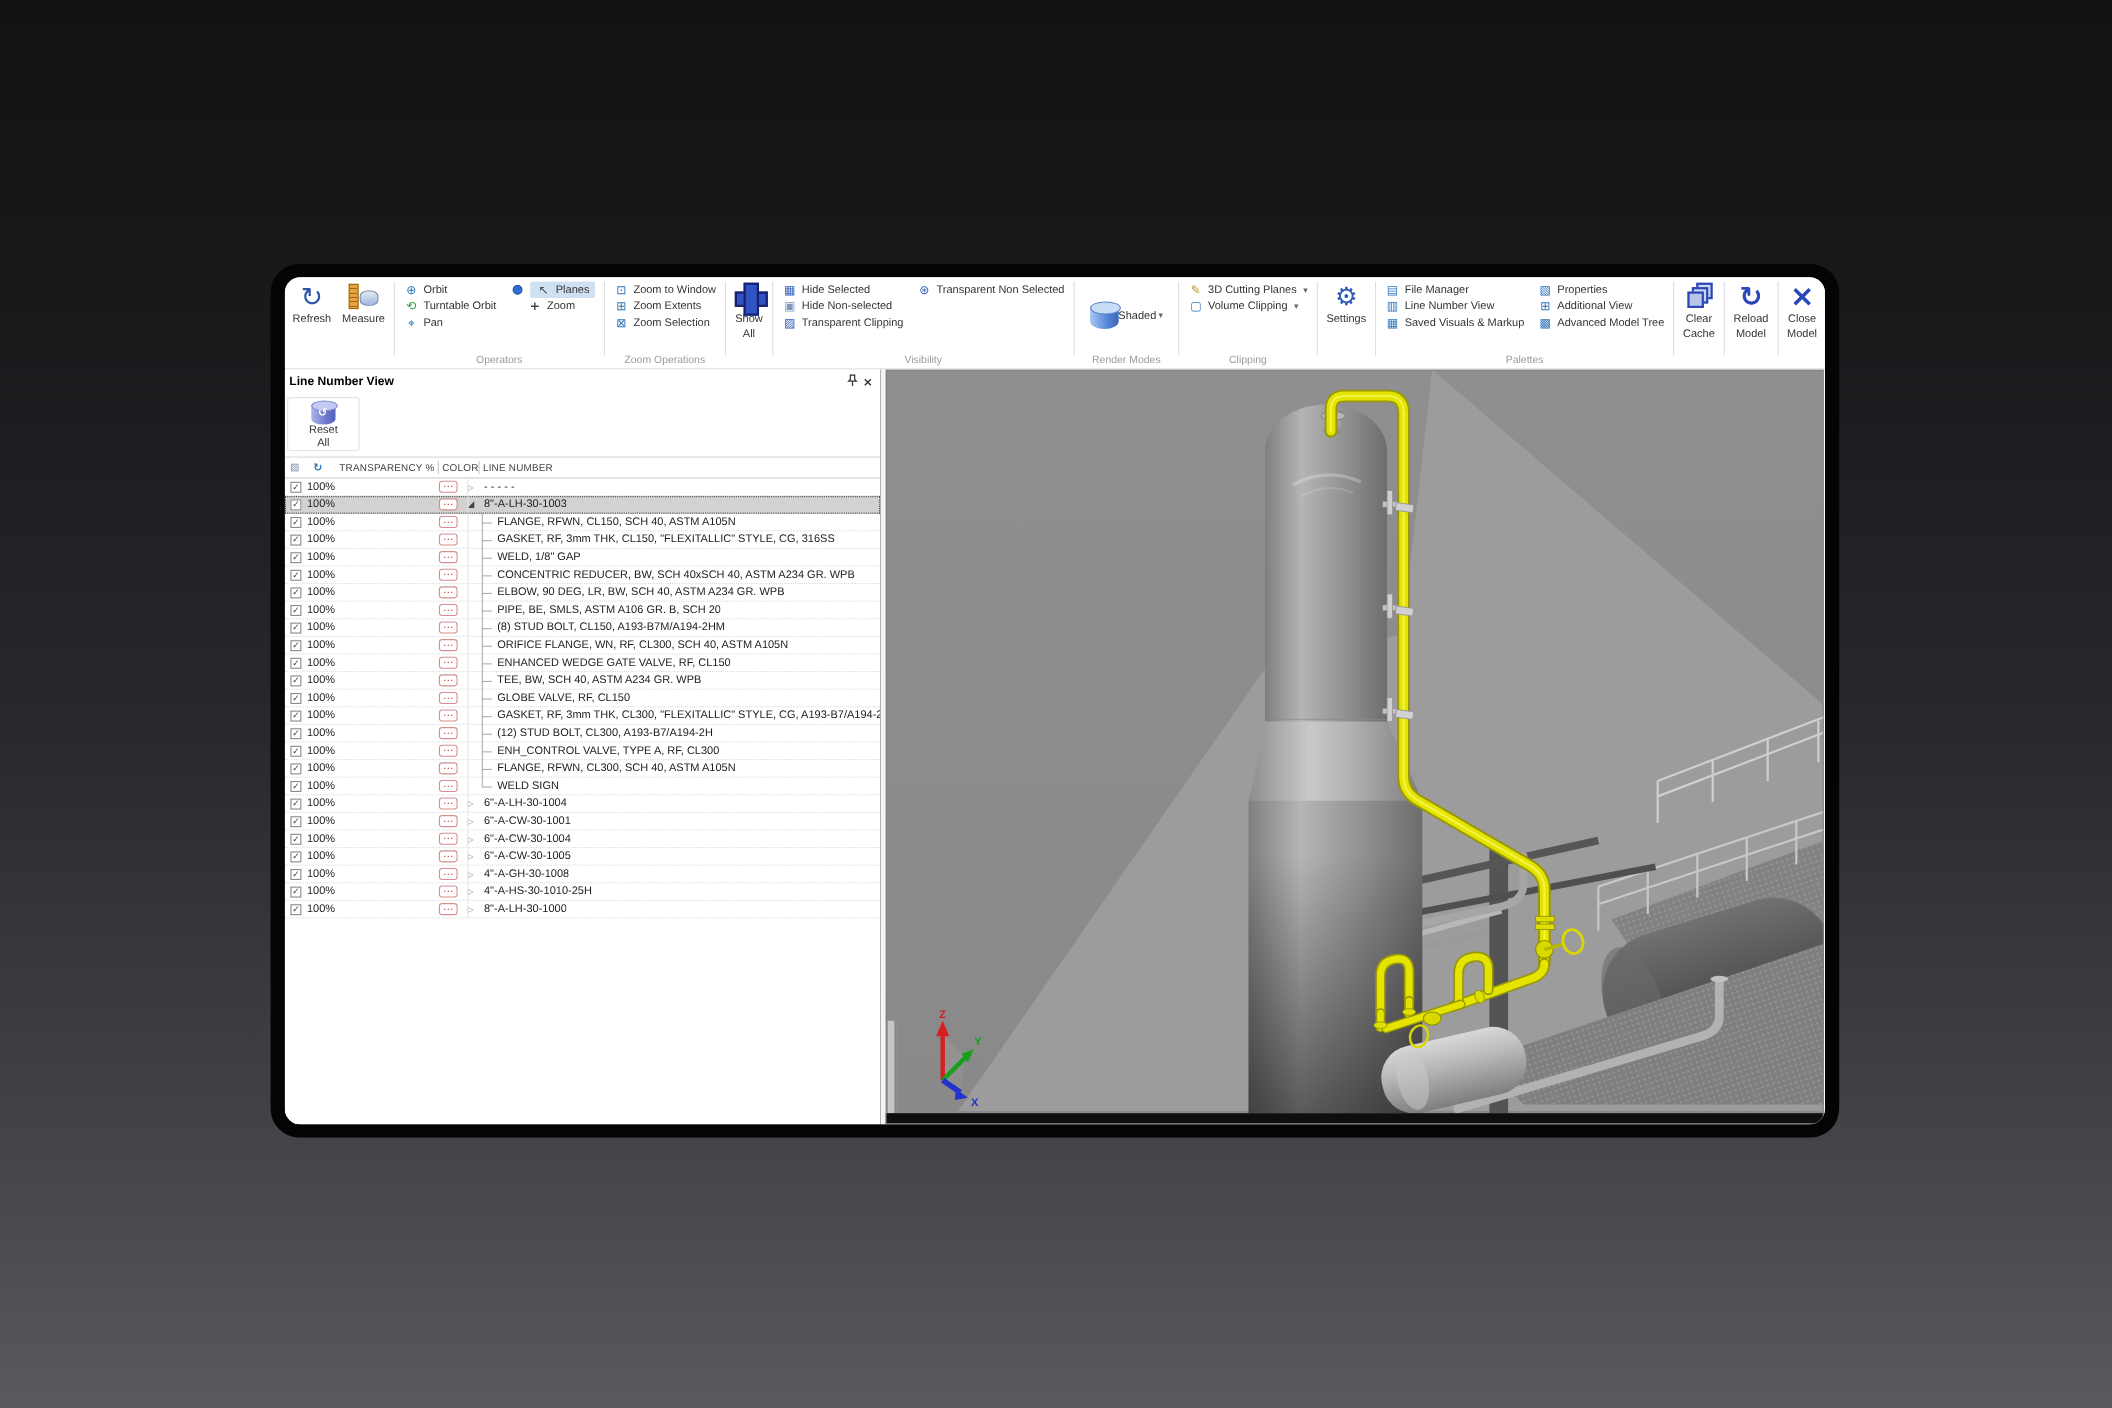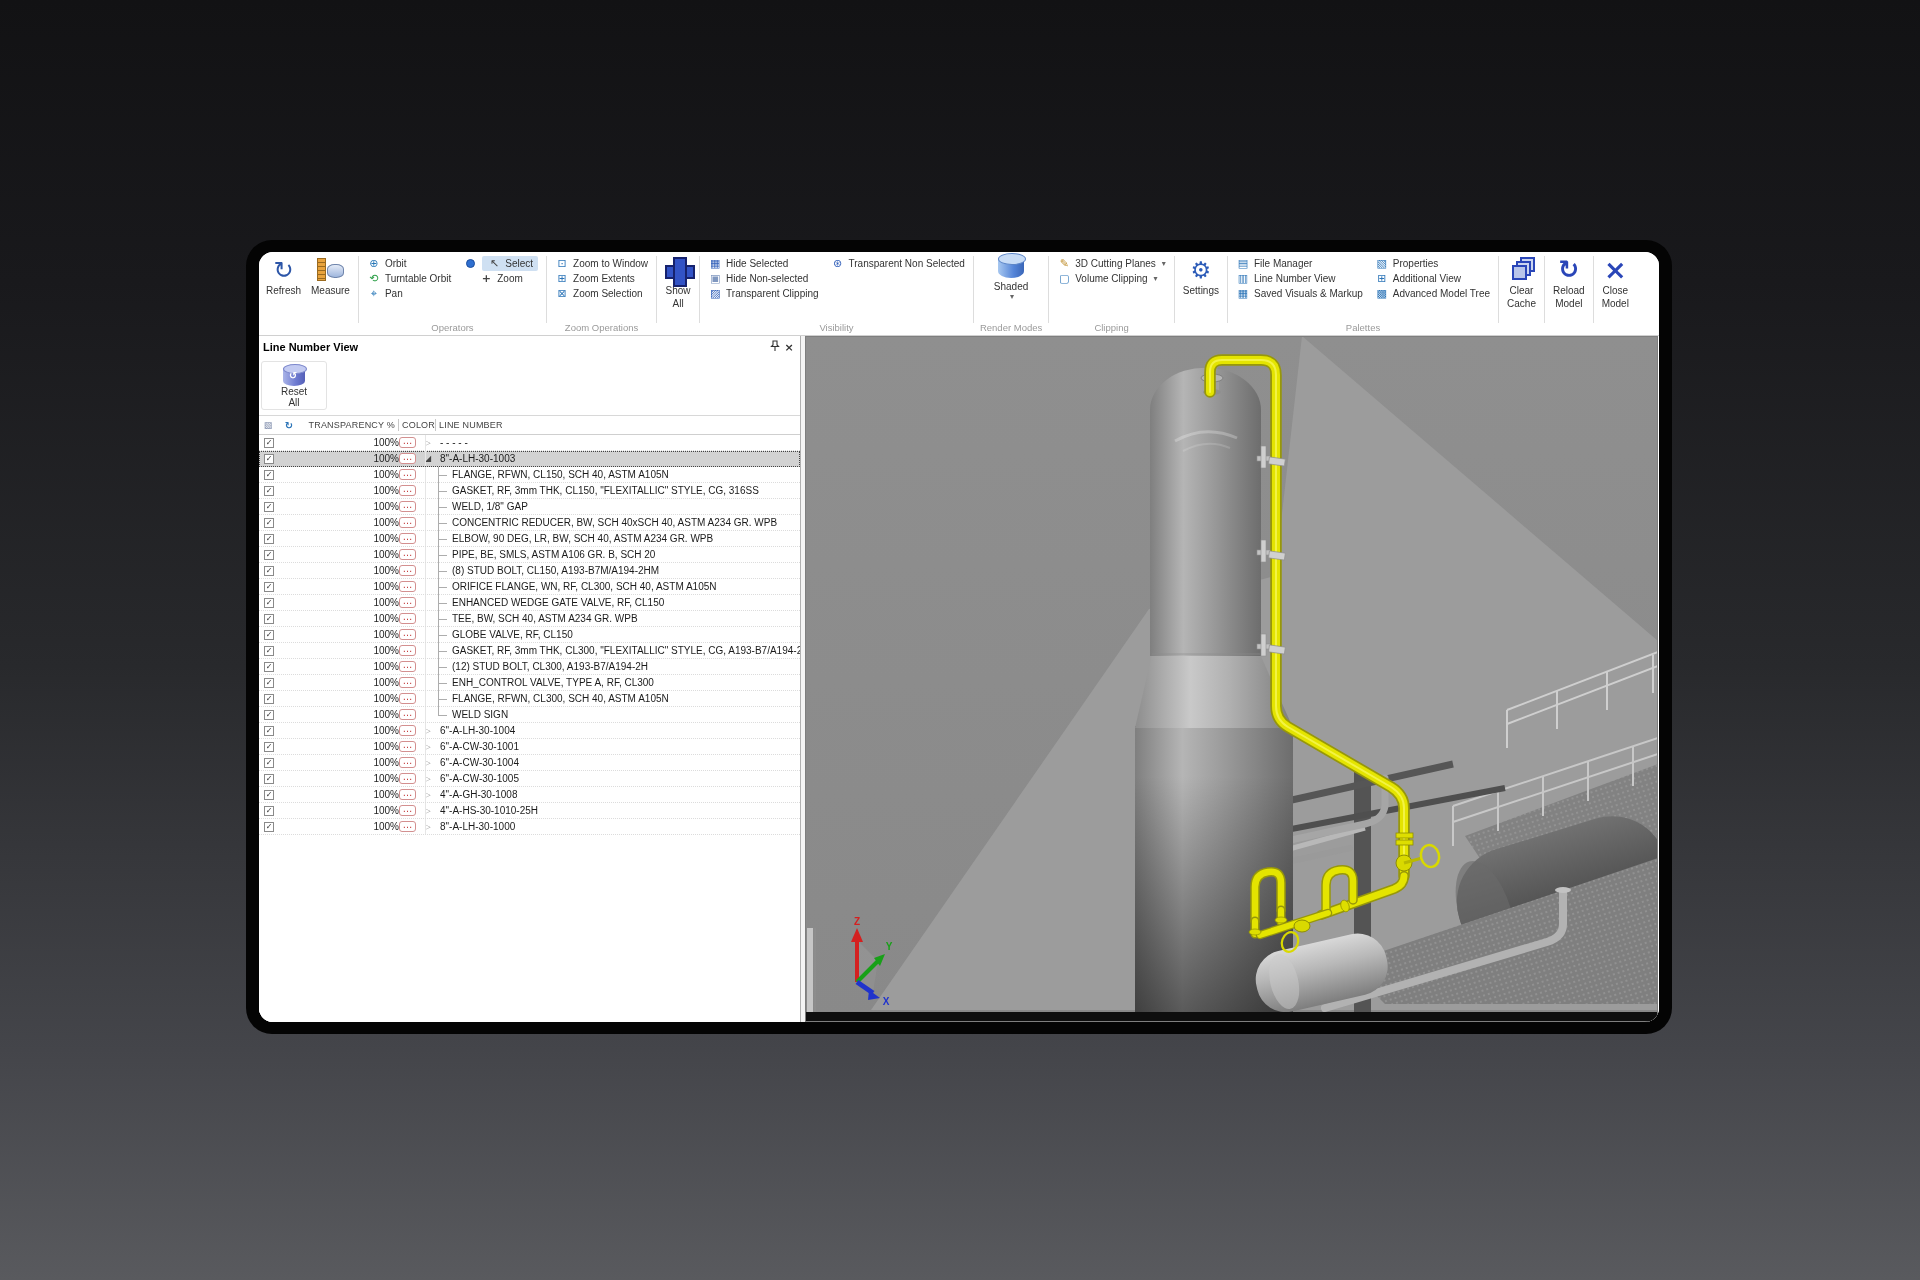--- a/index.html
+++ b/index.html
@@ -82,21 +82,21 @@
   .hcol.c { width:30px; text-align:left; }
   .hcol.l { flex:1; }
   .hdiv { width:1px; height:12px; background:#c8c8c8; margin:0 3px; }
   
   .p-rows { flex:1; overflow:hidden; }
   .trow { height:16px; display:flex; align-items:center; border-bottom:1px dotted #dcdcdc; position:relative; }
   .trow::before { content:''; position:absolute; left:166px; top:0; bottom:0; border-left:1px solid #e6e6e6; }
   .trow.sel { background:#d2d2d2; outline:1px dotted #444; outline-offset:-1px; }
   .cbx { width:10px; height:10px; border:1px solid #8a8a8a; background:#fff; font-size:8px; line-height:8px; color:#333;
     text-align:center; margin-left:5px; flex:none; font-family:"DejaVu Sans",sans-serif; }
-  .pct { margin-left:5px; width:120px; font-size:10px; color:#222; flex:none;text-align:right; }
+  .pct { margin-left:5px; width:120px; font-size:10px; color:#222; flex:none; }
   .cbtn { width:17px; height:11px; border:1px solid #d39090; border-radius:3px; background:#fff; color:#c23333;
     font-size:10px; line-height:5px; text-align:center; flex:none; }
   .arw { width:12px; margin-left:6px; text-align:center; font-size:7px; color:#8a8a8a; flex:none; font-family:"DejaVu Sans",sans-serif; }
   .arw.exp { color:#444; font-size:8px; }
   .conn { width:14px; height:16px; position:relative; flex:none; margin-left:17px; }
   .conn::before { content:''; position:absolute; left:5px; top:0; height:100%; border-left:1px solid #adadad; }
   .conn.last::before { height:8px; }
   .conn::after { content:''; position:absolute; left:5px; top:8px; width:9px; border-top:1px solid #adadad; }
   .lbl { margin-left:5px; font-size:10px; color:#1b1b1b; white-space:nowrap; overflow:hidden; }
   .trow:not(.child) .lbl { margin-left:6px; }
@@ -137,21 +137,21 @@
             <div class="tb-item">
                 <span class="ic" style="color:#2878b8;">⌖</span>
                 <span>Pan</span>
               </div>
           </div>
           <div class="tb-col">
             <div class="tb-item">
                 <span class="radio"></span>
                 <span class="hl">
                   <span class="ic" style="color:#444;">↖</span>
-                  <span>Select</span>
+                  <span>Planes</span>
                 </span>
               </div>
             <div class="tb-item" style="margin-left:16px;">
                 <span class="ic" style="color:#444;font-weight:bold;">+</span>
                 <span>Zoom</span>
               </div>
           </div>
         </div>
         <div class="grp-lbl">Operators</div>
       </div>
@@ -210,21 +210,21 @@
                 <span>Transparent Non Selected</span>
               </div>
           </div>
         </div>
         <div class="grp-lbl">Visibility</div>
       </div>
 
       <div class="vsep"></div>
 
       <div class="tb-group">
-        <div style="display:flex;flex-direction:column;align-items:center;flex:1;padding:0 8px;">
+        <div style="display:flex;flex-direction:row;align-items:center;flex:1;padding:0 8px;">
           <span class="cylb"></span>
           <span style="font-size:10px;color:#333;margin-top:3px;">Shaded</span>
           <span class="caret">▾</span>
         </div>
         <div class="grp-lbl">Render Modes</div>
       </div>
 
       <div class="vsep"></div>
 
       <div class="tb-group">

